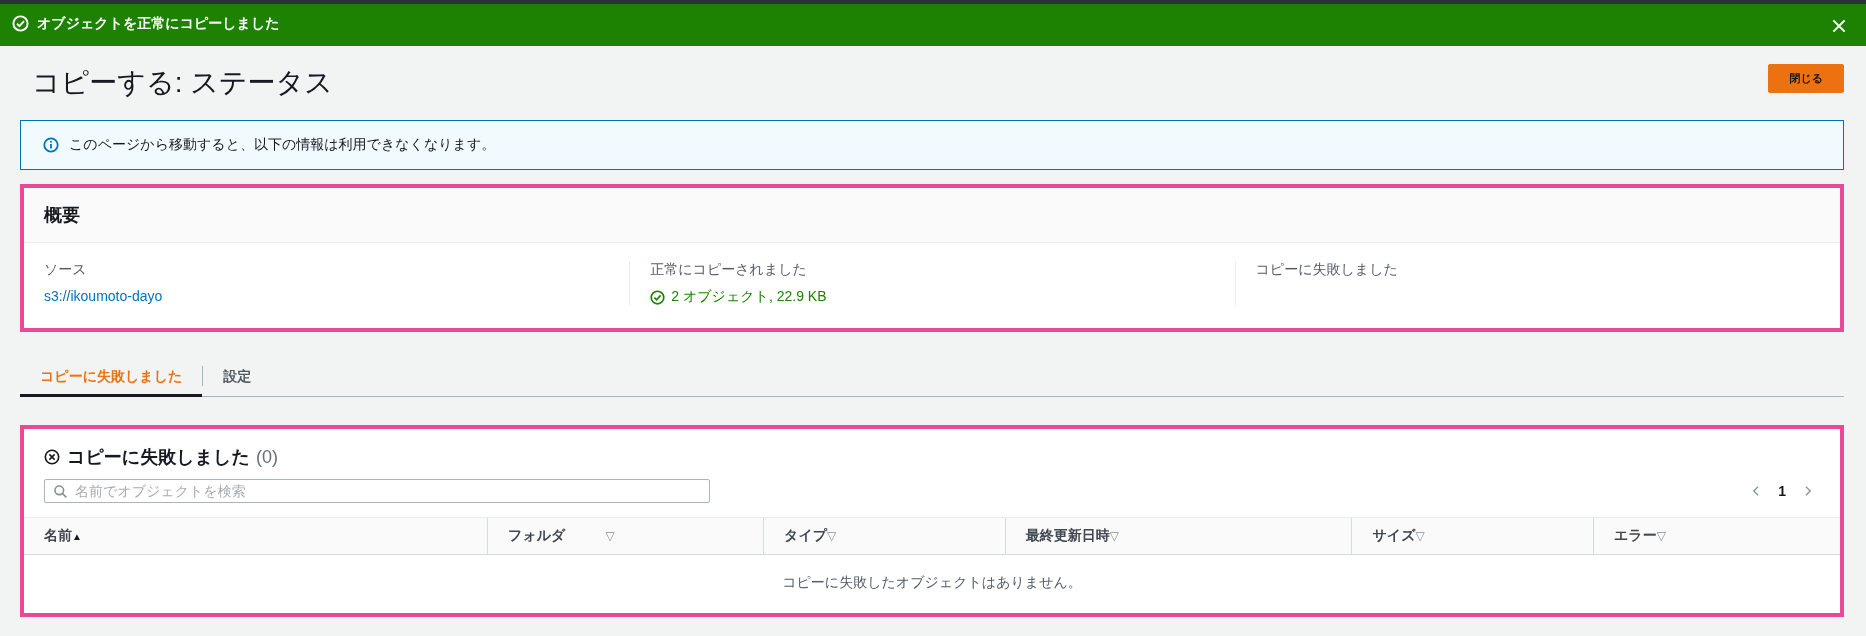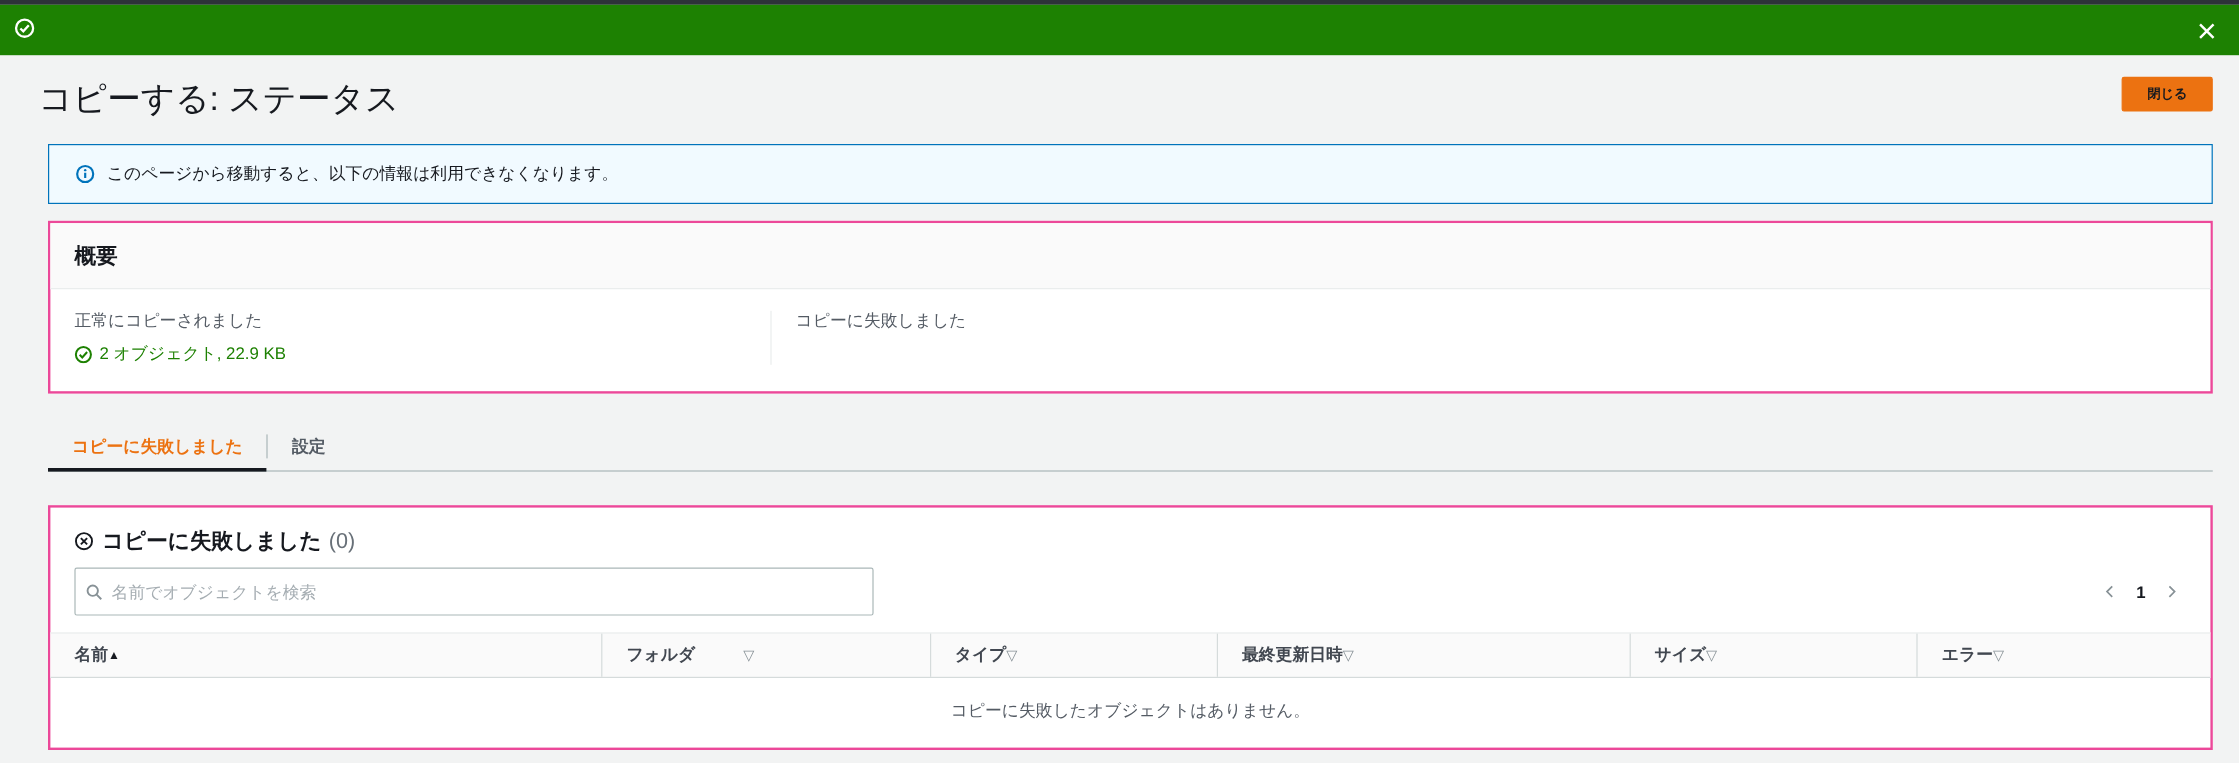--- a/index.html
+++ b/index.html
@@ -18,29 +18,29 @@
   .flash-close { width:18px; height:18px; margin-top:4px; cursor:pointer; flex:none; color:#fff; }
 
   
   .page-header { display:flex; justify-content:space-between; align-items:flex-start;
     padding:18px 22px 10px 32px; }
   .page-title { font-size:28px; font-weight:400; color:#16191f; }
   .btn-primary { background:#ec7211; border:1px solid #ec7211; color:#16191f;
     font-weight:bold; font-size:11px; padding:6px 20px; border-radius:2px; cursor:pointer;
     font-family:inherit; }
 
-  .content { padding:0 22px 0 40px; }
+  .content { padding:0 22px 0 20px; }
 
   
   .alert { margin-top:8px; background:#f1faff; border:1px solid #0073bb;
     padding:15px 16px; display:flex; align-items:center; }
   .alert-icon { width:16px; height:16px; color:#0073bb; margin:0 10px 0 6px; flex:none; }
 
   
-  .panel { background:#fff; border:2px solid #ec4899; }
+  .panel { background:#fff; border:4px solid #ec4899; }
   .panel-header { background:#fafafa; border-bottom:1px solid #eaeded; padding:15px 20px; }
   .panel-title { font-size:18px; font-weight:bold; color:#16191f; display:flex; align-items:center; }
   .count { color:#687078; font-weight:400; margin-left:6px; }
 
   .overview { margin-top:14px; }
   .overview-body { display:flex; padding:18px 0 22px 0; }
   .ov-col { width:33.33%; padding:0 20px; }
   .ov-col + .ov-col { border-left:1px solid #eaeded; }
   .ov-label { color:#545b64; margin-bottom:9px; }
   .ov-link { color:#0073bb; text-decoration:none; cursor:pointer; }
@@ -52,21 +52,21 @@
   .tab { padding:12px 20px 10px 20px; font-weight:bold; cursor:pointer;
     margin-bottom:-1px; color:#545b64; position:relative; }
   .tab.active { color:#ec7211; border-bottom:3px solid #16191f; padding-bottom:8px; }
   .tab-divider { width:1px; background:#aab7b8; margin:10px 0; }
 
   
   .table-panel { margin-top:28px; margin-bottom:8px; }
   .tp-head { padding:16px 20px 0 20px; }
   .tp-title-icon { width:16px; height:16px; margin-right:7px; color:#16191f; }
   .tp-tools { display:flex; justify-content:space-between; align-items:center; margin-top:10px; }
-  .search-box { display:flex; align-items:center; width:666px; height:40px;
+  .search-box { display:flex; align-items:center; width:666px; height:24px;
     border:1px solid #aab7b8; border-radius:2px; background:#fff; padding:0 8px; }
   .search-icon { width:15px; height:15px; color:#879196; margin-right:7px; flex:none; }
   .search-box input { border:none; outline:none; flex:1; font-size:14px;
     font-family:inherit; color:#16191f; background:transparent; }
   .search-box input::placeholder { color:#a5adb2; }
   .pager { display:flex; align-items:center; color:#879196; }
   .pager-btn { width:24px; height:24px; display:flex; align-items:center; justify-content:center; cursor:pointer; }
   .pager-btn svg { width:14px; height:14px; }
   .page-num { font-weight:bold; color:#16191f; padding:0 10px; cursor:pointer; }
 
@@ -85,20 +85,21 @@
 <body>
 
 <div class="topstrip"></div>
 
 <div class="flash">
   <svg class="flash-icon" viewBox="0 0 16 16">
     <circle cx="8" cy="8" r="6.7" fill="none" stroke="currentColor" stroke-width="1.8"></circle>
     <path d="M4.7 8.2l2.3 2.3 4.3-4.8" fill="none" stroke="currentColor" stroke-width="1.8"></path>
   </svg>
   <div class="flash-body">
+    <div class="flash-title">オブジェクトを正常にコピーしました</div>
   </div>
   <svg class="flash-close" viewBox="0 0 16 16">
     <path d="M3 3l10 10M13 3L3 13" fill="none" stroke="currentColor" stroke-width="1.8"></path>
   </svg>
 </div>
 
 <div class="page-header">
   <div class="page-title">コピーする: ステータス</div>
   <button class="btn-primary">閉じる</button>
 </div>
@@ -112,20 +113,24 @@
       <path d="M8 7v4.4" fill="none" stroke="currentColor" stroke-width="1.8"></path>
     </svg>
     <span>このページから移動すると、以下の情報は利用できなくなります。</span>
   </div>
 
   <div class="panel overview">
     <div class="panel-header">
       <div class="panel-title">概要</div>
     </div>
     <div class="overview-body">
+      <div class="ov-col">
+        <div class="ov-label">ソース</div>
+        <a class="ov-link">s3://ikoumoto-dayo</a>
+      </div>
       <div class="ov-col">
         <div class="ov-label">正常にコピーされました</div>
         <div class="ov-success">
           <svg class="ov-check" viewBox="0 0 16 16">
             <circle cx="8" cy="8" r="6.7" fill="none" stroke="currentColor" stroke-width="1.8"></circle>
             <path d="M4.7 8.2l2.3 2.3 4.3-4.8" fill="none" stroke="currentColor" stroke-width="1.8"></path>
           </svg>
           <span>2 オブジェクト, 22.9 KB</span>
         </div>
       </div>

